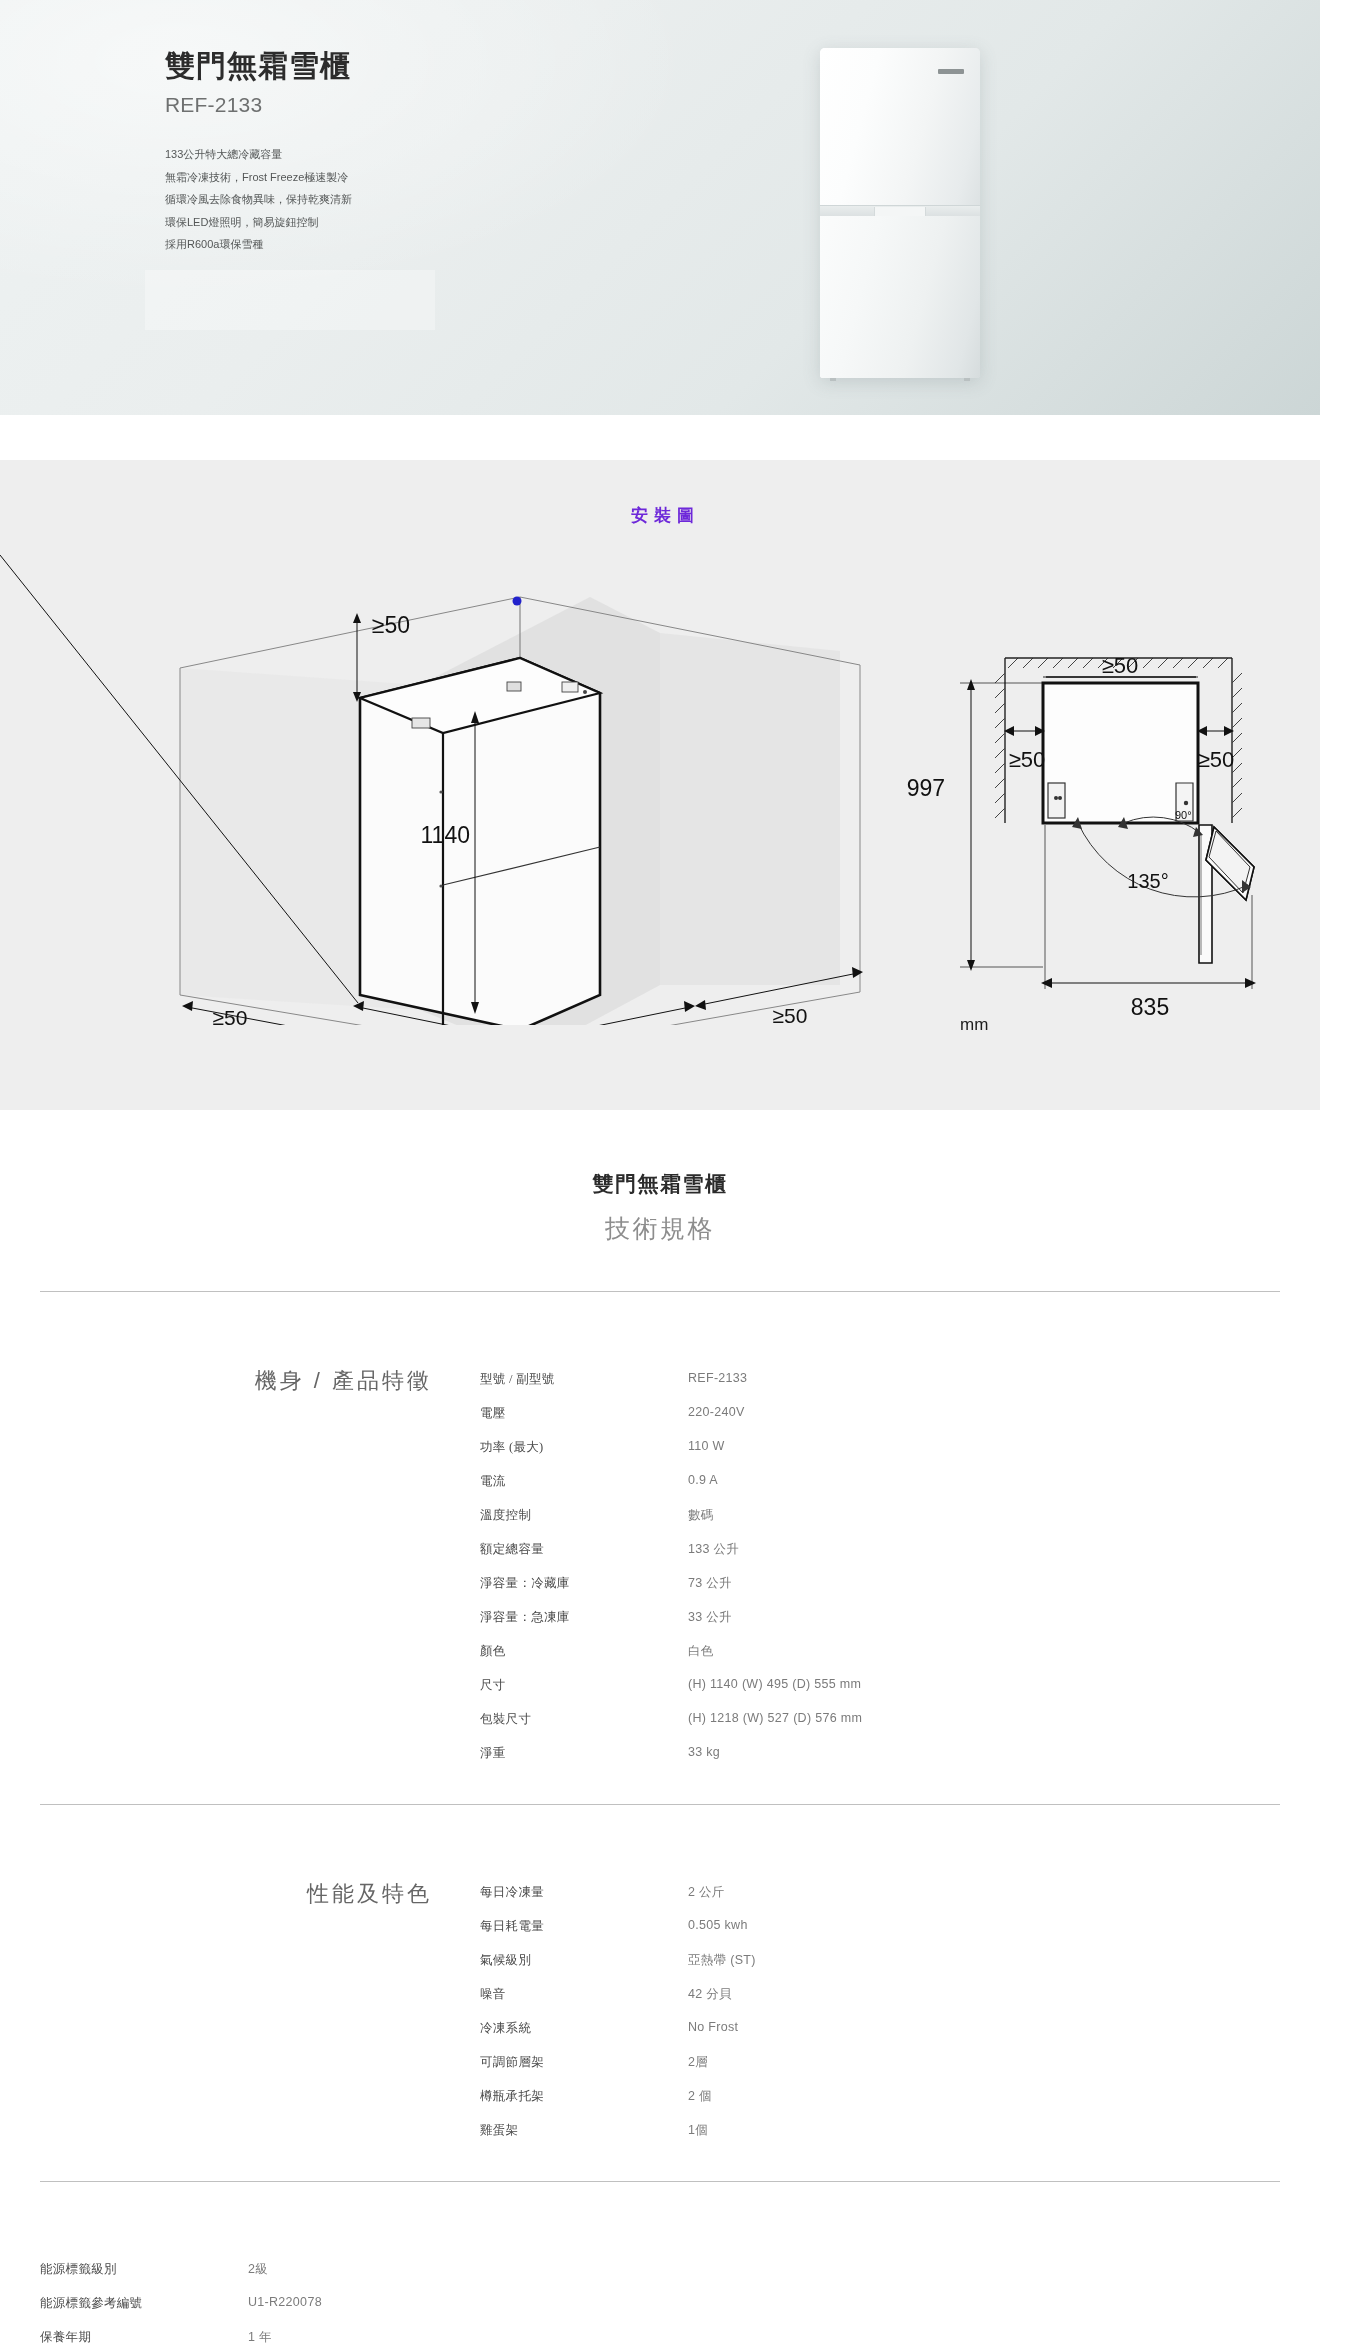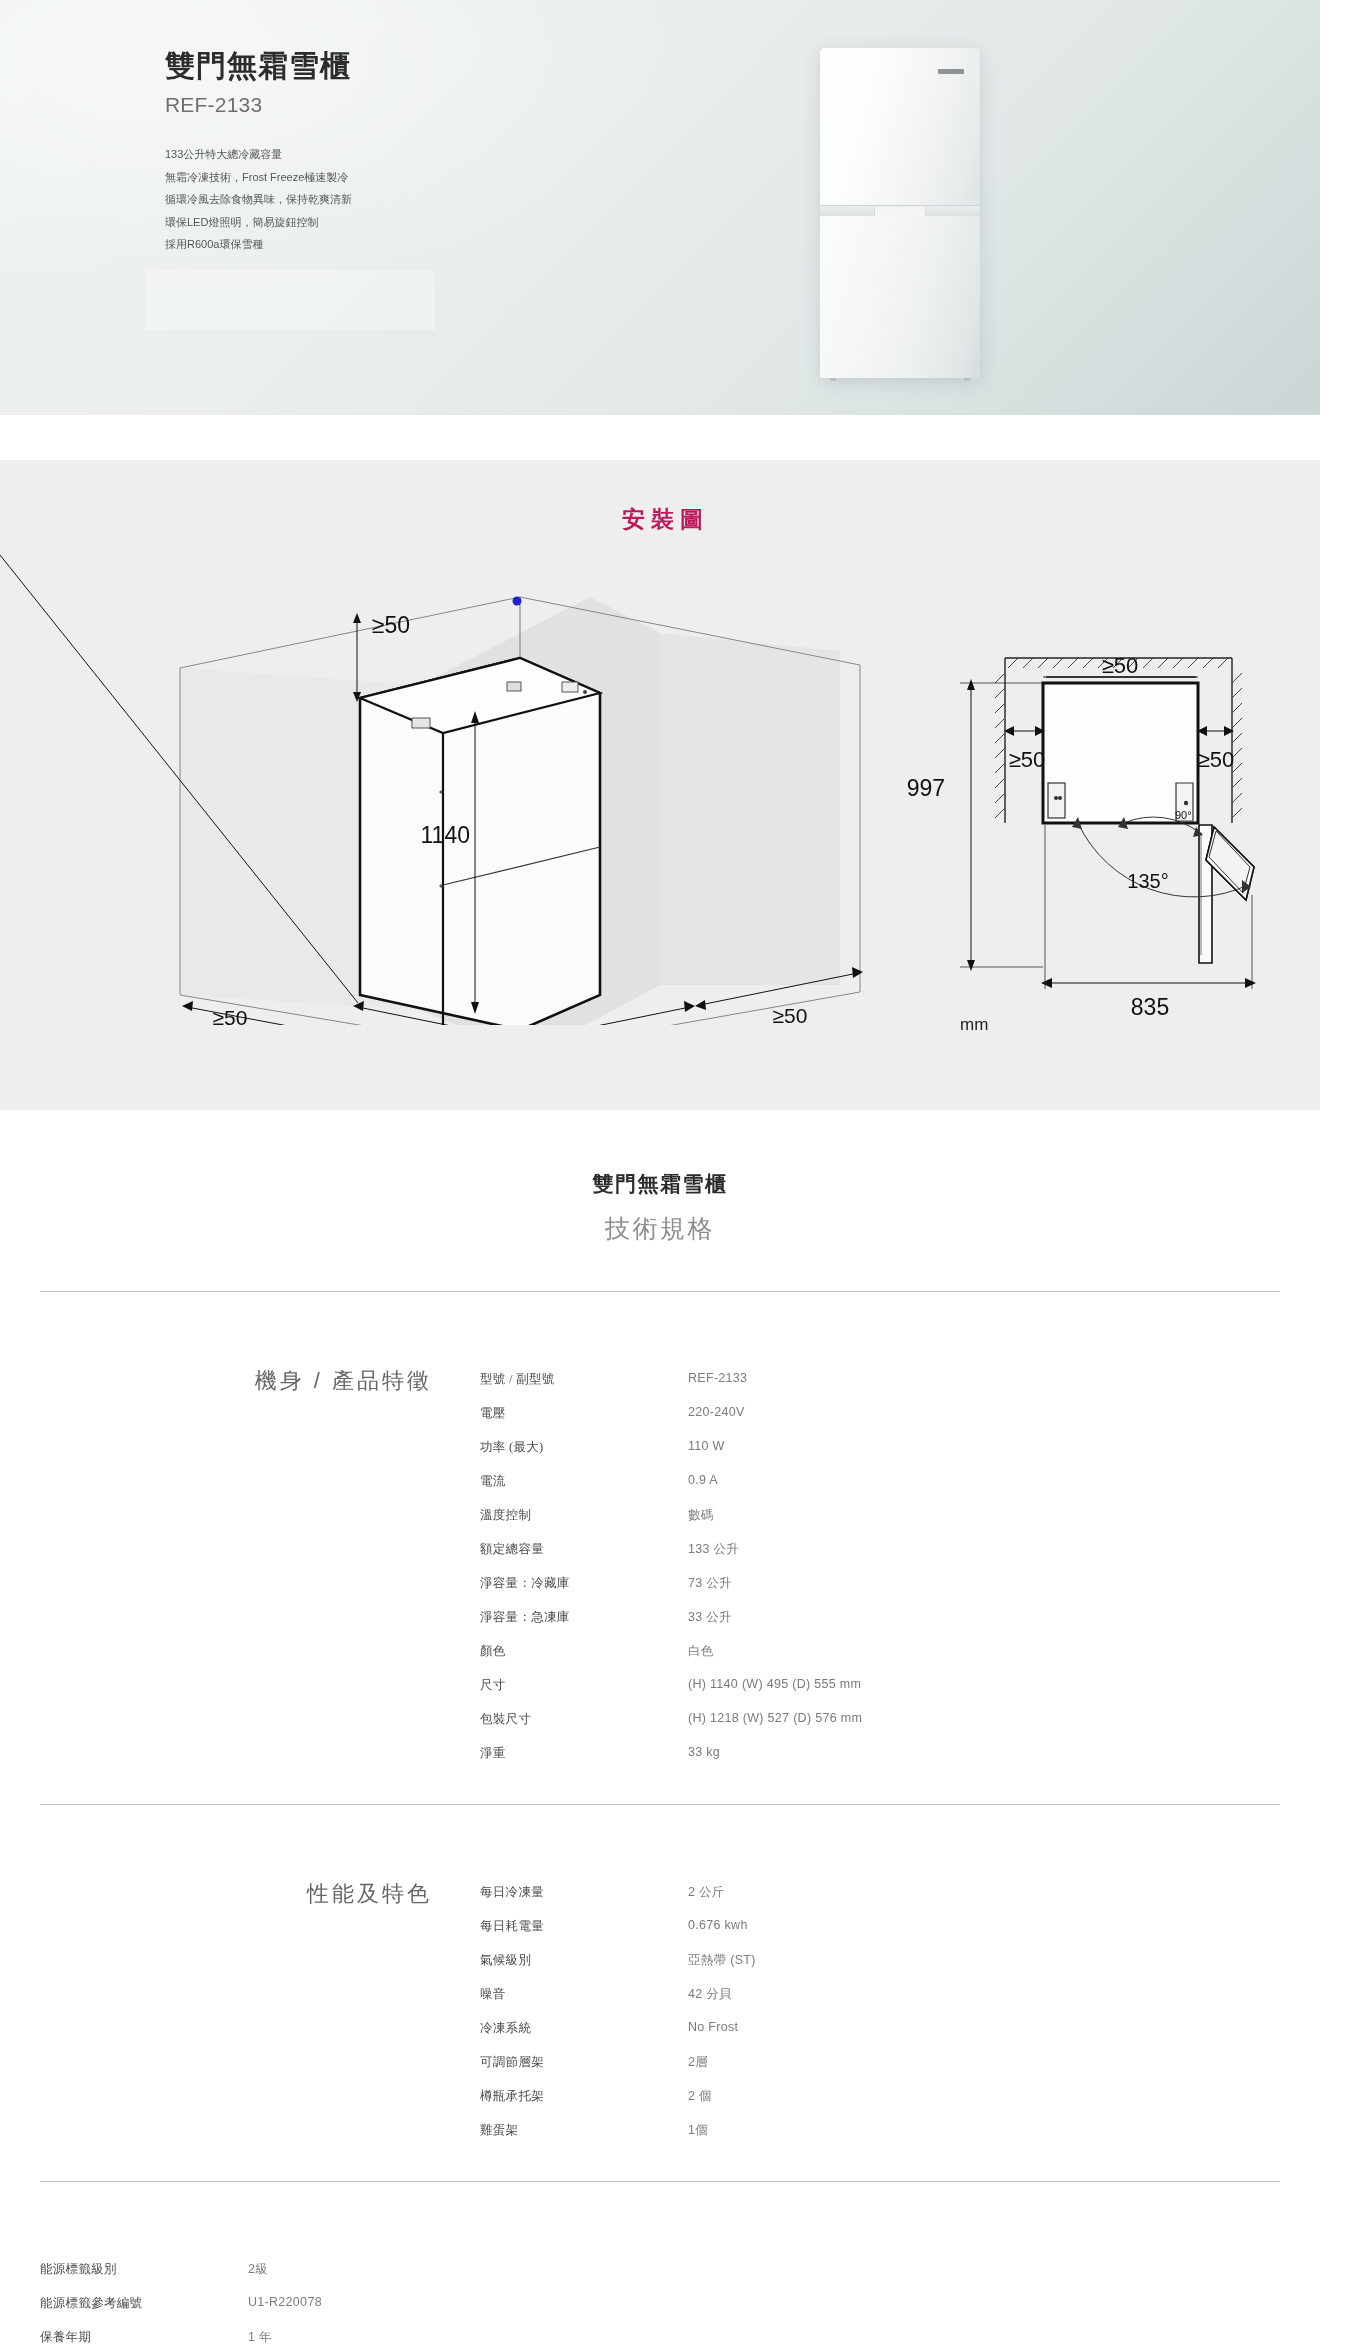--- a/index.html
+++ b/index.html
@@ -117,23 +117,23 @@
   .diagram-section {
     position: relative;
     background: #eeeeee;
     height: 650px;
     margin-top: 45px;
   }
   .diagram-title {
     position: absolute;
     top: 44px; left: 11px; right: 0;
     text-align: center;
-    font-size: 23px;
+    font-size: 17px;
     font-weight: bold;
-    color: #be185d;
+    color: #6d28d9;
     letter-spacing: 6px;
   }
   .diagram-canvas {
     position: absolute;
     top: 95px; left: 0; width: 1363px; height: 470px;
   }
   .unit-label {
     position: absolute;
     left: 960px; top: 990px;
     font-size: 17px;
@@ -471,21 +471,21 @@
 
     <div class="spec-group">
       <div class="spec-group-title">性能及特色</div>
       <div class="spec-rows">
         <div class="spec-row">
           <div class="spec-label">每日冷凍量</div>
           <div class="spec-value">2 公斤</div>
         </div>
         <div class="spec-row">
           <div class="spec-label">每日耗電量</div>
-          <div class="spec-value">0.676 kwh</div>
+          <div class="spec-value">0.505 kwh</div>
         </div>
         <div class="spec-row">
           <div class="spec-label">氣候級別</div>
           <div class="spec-value">亞熱帶 (ST)</div>
         </div>
         <div class="spec-row">
           <div class="spec-label">噪音</div>
           <div class="spec-value">42 分貝</div>
         </div>
         <div class="spec-row">

